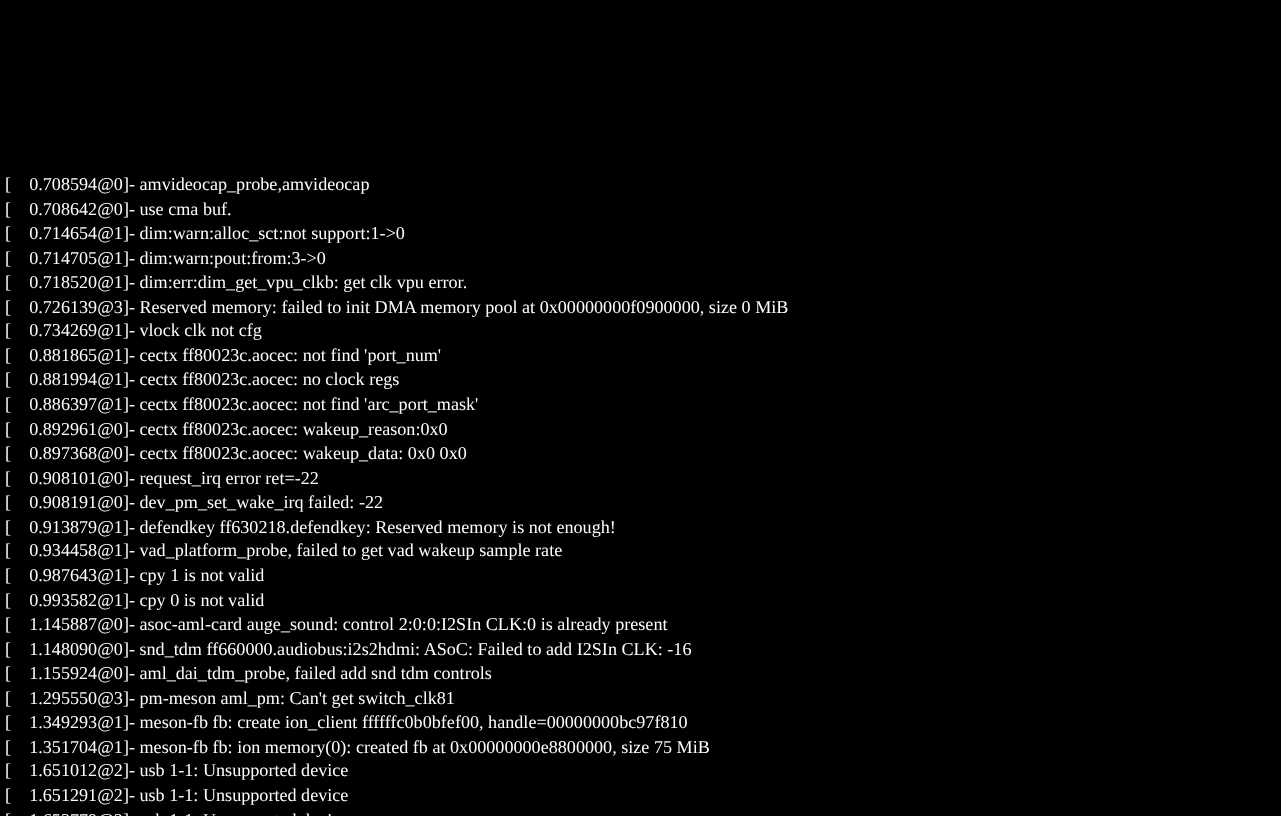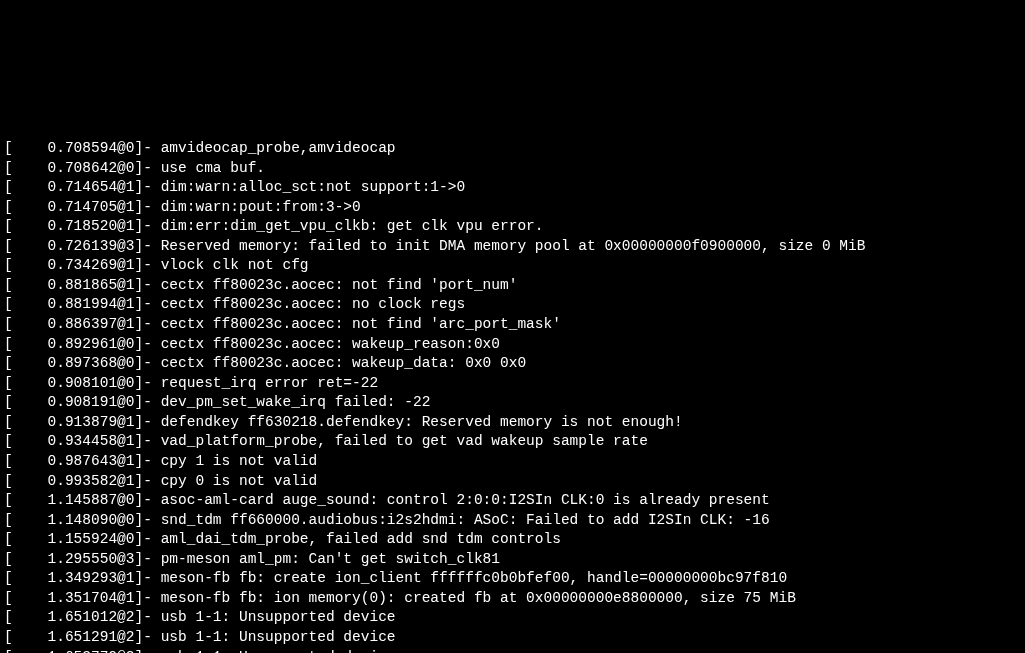--- a/index.html
+++ b/index.html
@@ -13,20 +13,21 @@
     width: 1025px;
     height: 653px;
     overflow: hidden;
     white-space: pre;
   }
   #terminal {
     padding: 2px 4px;
   }
   .log-line {
     white-space: pre-wrap;
+    font-family: Liberation Serif, serif;
   }
 </style>
 </head>
 <body>
 
 
 
 <div id="terminal">
   <div id="log"><div class="log-line">[    0.708594@0]- amvideocap_probe,amvideocap</div><div class="log-line">[    0.708642@0]- use cma buf.</div><div class="log-line">[    0.714654@1]- dim:warn:alloc_sct:not support:1-&gt;0</div><div class="log-line">[    0.714705@1]- dim:warn:pout:from:3-&gt;0</div><div class="log-line">[    0.718520@1]- dim:err:dim_get_vpu_clkb: get clk vpu error.</div><div class="log-line">[    0.726139@3]- Reserved memory: failed to init DMA memory pool at 0x00000000f0900000, size 0 MiB</div><div class="log-line">[    0.734269@1]- vlock clk not cfg</div><div class="log-line">[    0.881865@1]- cectx ff80023c.aocec: not find 'port_num'</div><div class="log-line">[    0.881994@1]- cectx ff80023c.aocec: no clock regs</div><div class="log-line">[    0.886397@1]- cectx ff80023c.aocec: not find 'arc_port_mask'</div><div class="log-line">[    0.892961@0]- cectx ff80023c.aocec: wakeup_reason:0x0</div><div class="log-line">[    0.897368@0]- cectx ff80023c.aocec: wakeup_data: 0x0 0x0</div><div class="log-line">[    0.908101@0]- request_irq error ret=-22</div><div class="log-line">[    0.908191@0]- dev_pm_set_wake_irq failed: -22</div><div class="log-line">[    0.913879@1]- defendkey ff630218.defendkey: Reserved memory is not enough!</div><div class="log-line">[    0.934458@1]- vad_platform_probe, failed to get vad wakeup sample rate</div><div class="log-line">[    0.987643@1]- cpy 1 is not valid</div><div class="log-line">[    0.993582@1]- cpy 0 is not valid</div><div class="log-line">[    1.145887@0]- asoc-aml-card auge_sound: control 2:0:0:I2SIn CLK:0 is already present</div><div class="log-line">[    1.148090@0]- snd_tdm ff660000.audiobus:i2s2hdmi: ASoC: Failed to add I2SIn CLK: -16</div><div class="log-line">[    1.155924@0]- aml_dai_tdm_probe, failed add snd tdm controls</div><div class="log-line">[    1.295550@3]- pm-meson aml_pm: Can't get switch_clk81</div><div class="log-line">[    1.349293@1]- meson-fb fb: create ion_client ffffffc0b0bfef00, handle=00000000bc97f810</div><div class="log-line">[    1.351704@1]- meson-fb fb: ion memory(0): created fb at 0x00000000e8800000, size 75 MiB</div><div class="log-line">[    1.651012@2]- usb 1-1: Unsupported device</div><div class="log-line">[    1.651291@2]- usb 1-1: Unsupported device</div><div class="log-line">[    1.653779@2]- usb 1-1: Unsupported device</div></div>
   

